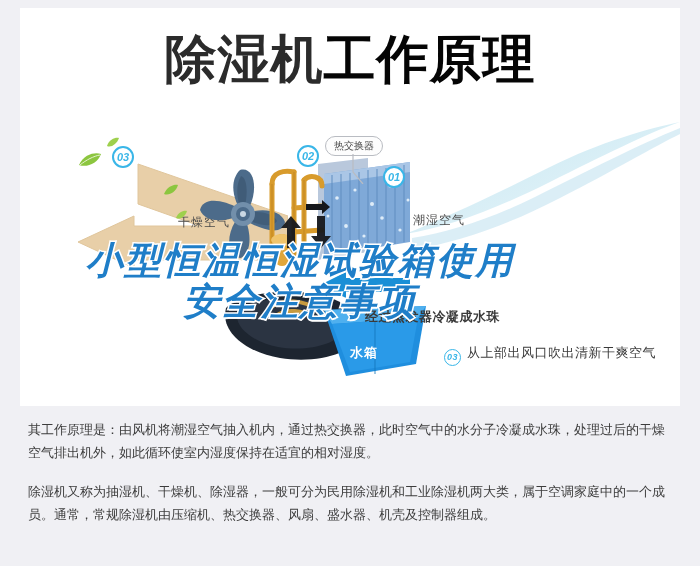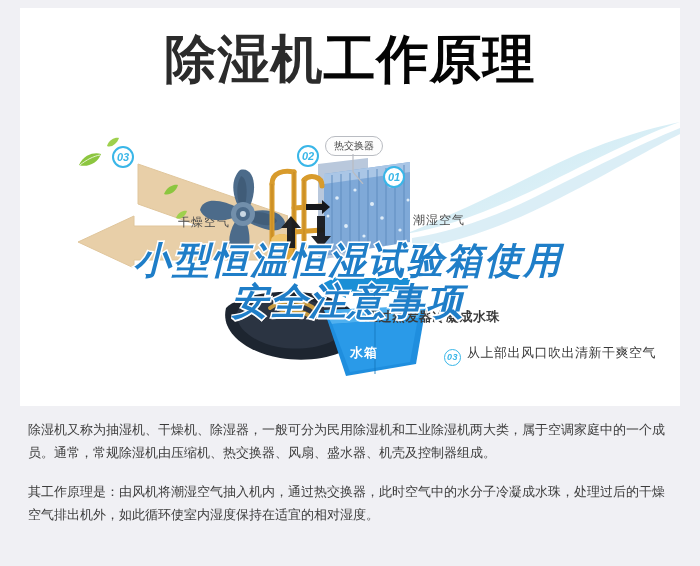--- a/index.html
+++ b/index.html
@@ -104,21 +104,21 @@
     display:inline-flex;align-items:center;justify-content:center;
     width:17px;height:17px;border-radius:50%;
     border:1.6px solid #39b6e8;color:#39b6e8;
     font-size:9px;font-weight:700;font-style:italic;
     margin-right:6px;vertical-align:-3px;box-sizing:border-box;
   }
 
   
   .overlay{
     position:absolute;left:0;top:240px;width:600px;
-    text-align:center;pointer-events:none;margin-left:48px;
+    text-align:center;pointer-events:none;
   }
   .overlay div{
     font-size:37px;line-height:41px;font-weight:700;font-style:italic;
     color:#1f7ec8;letter-spacing:2px;white-space:nowrap;
     -webkit-text-stroke:3px #ffffff;
     paint-order:stroke fill;
     text-shadow:
       0 2px 0 rgba(255,255,255,.9);
   }
 
@@ -315,17 +315,17 @@
 
     </div>
   </div>
 
   <div class="overlay">
     <div>小型恒温恒湿试验箱使用</div>
     <div>安全注意事项</div>
   </div>
 
   <div class="copy">
+    <p>其工作原理是：由风机将潮湿空气抽入机内，通过热交换器，此时空气中的水分子冷凝成水珠，处理过后的干燥空气排出机外，如此循环使室内湿度保持在适宜的相对湿度。</p>
     <p>除湿机又称为抽湿机、干燥机、除湿器，一般可分为民用除湿机和工业除湿机两大类，属于空调家庭中的一个成员。通常，常规除湿机由压缩机、热交换器、风扇、盛水器、机壳及控制器组成。</p>
-    <p>其工作原理是：由风机将潮湿空气抽入机内，通过热交换器，此时空气中的水分子冷凝成水珠，处理过后的干燥空气排出机外，如此循环使室内湿度保持在适宜的相对湿度。</p>
   </div>
 
 </div>
 
 </body></html>

